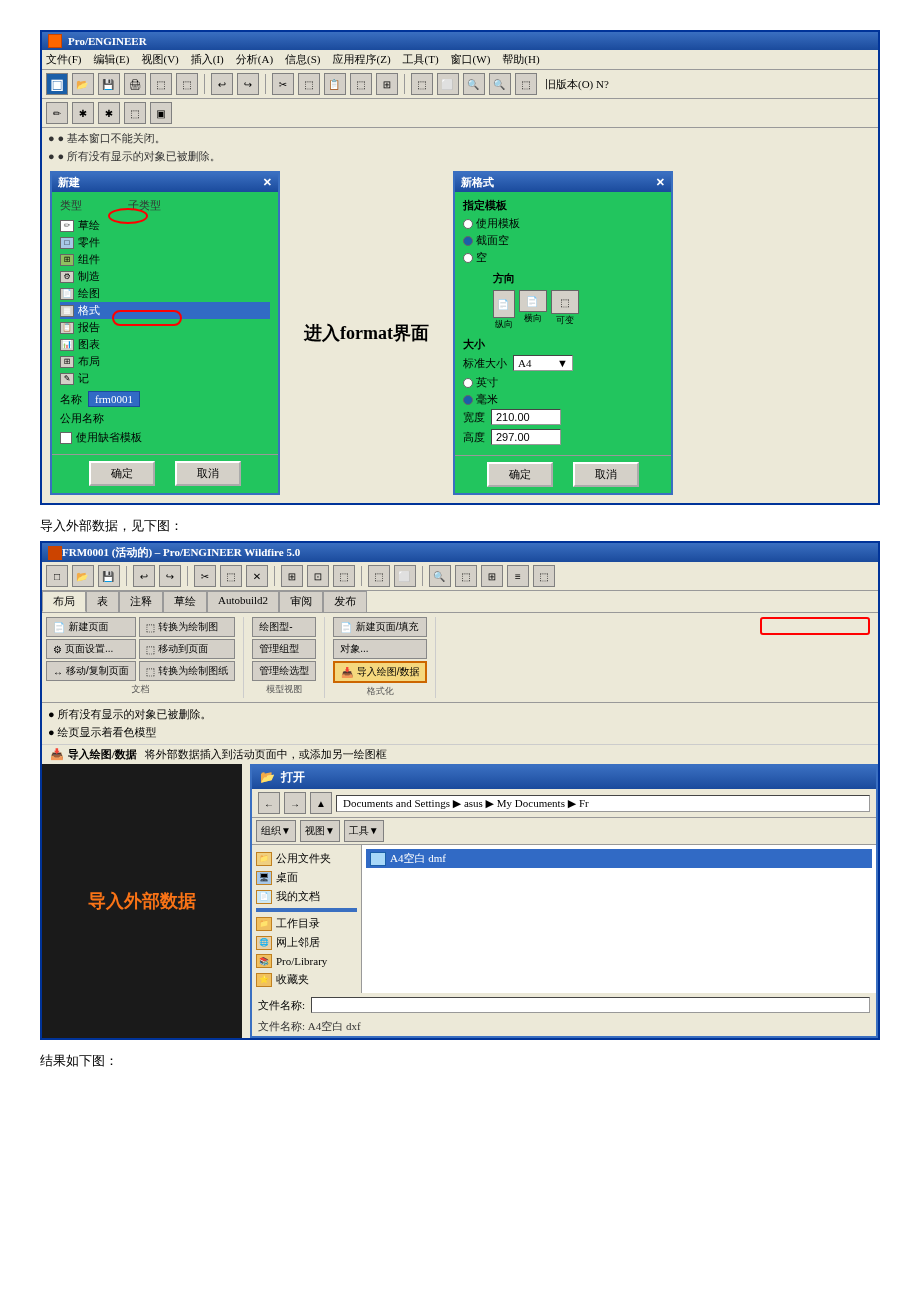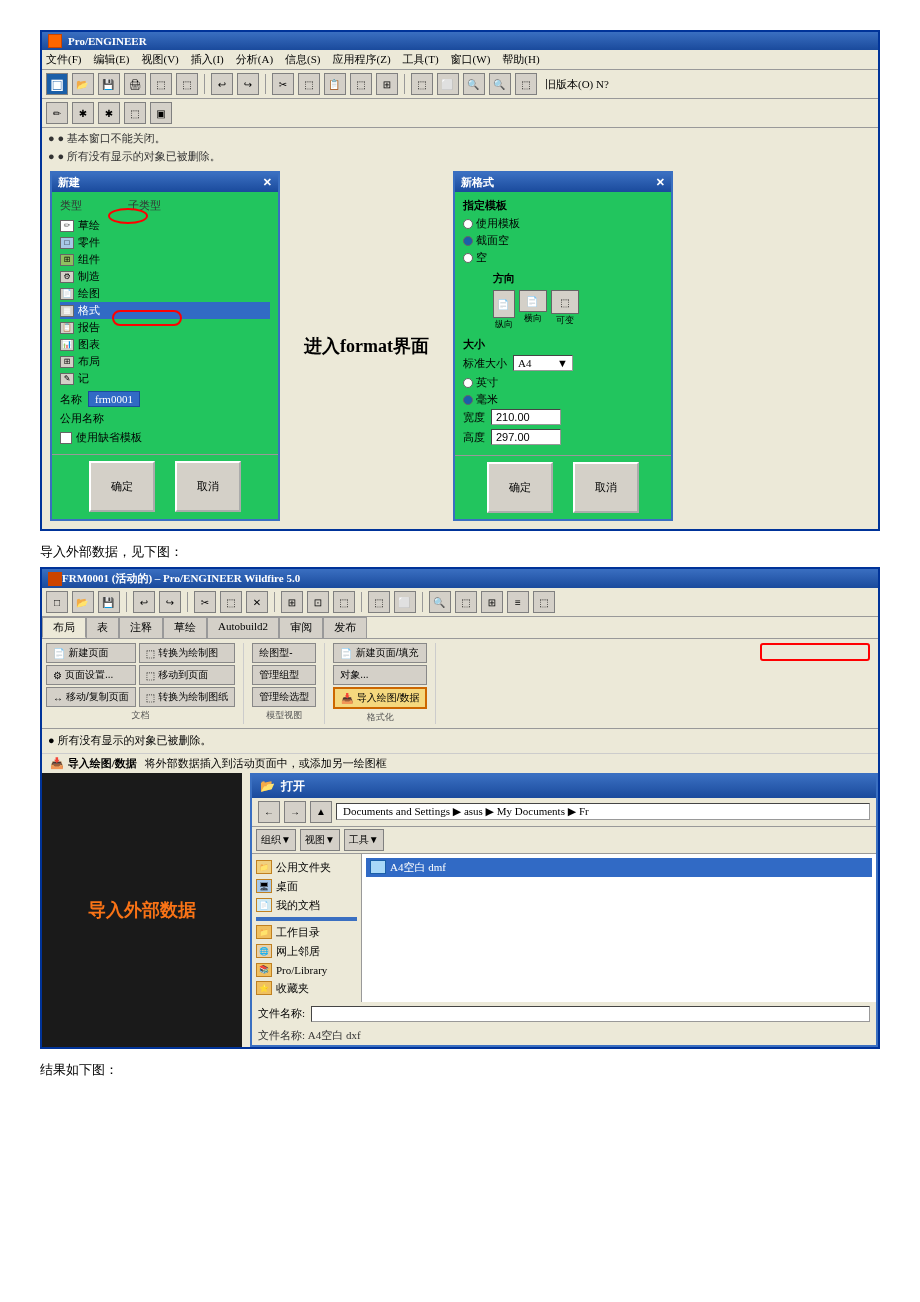--- a/index.html
+++ b/index.html
@@ -199,21 +199,21 @@
     .dialog-buttons {
       display: flex;
       justify-content: center;
       gap: 20px;
       padding: 6px;
       border-top: 1px solid #999;
     }
     .dlg-btn {
       background: #d4d0c8;
       border: 2px outset #fff;
-      padding: 16px 20px;
+      padding: 3px 20px;
       font-size: 11px;
       cursor: pointer;
     }
 
     
     .new-format-dialog {
       min-width: 220px;
     }
     .section-label {
       font-size: 11px;
@@ -838,20 +838,21 @@
                 <span>导入绘图/数据</span>
               </button>
             </div>
           </div>
           <div class="ribbon-group-label">格式化</div>
         </div>
       </div>
 
       <div class="status-notes">
         <p>● 所有没有显示的对象已被删除。</p>
+        <p>● 绘页显示着看色模型</p>
       </div>
 
       <div style="padding:2px 8px;background:#ece9d8;border-top:1px solid #ccc;font-size:11px;display:flex;gap:8px;align-items:flex-start;">
         <div style="display:flex;align-items:center;gap:4px;">
           <span style="color:#1a5fa8;font-weight:bold;">📥</span>
           <span style="font-weight:bold;">导入绘图/数据</span>
         </div>
         <span>将外部数据插入到活动页面中，或添加另一绘图框</span>
       </div>
 

